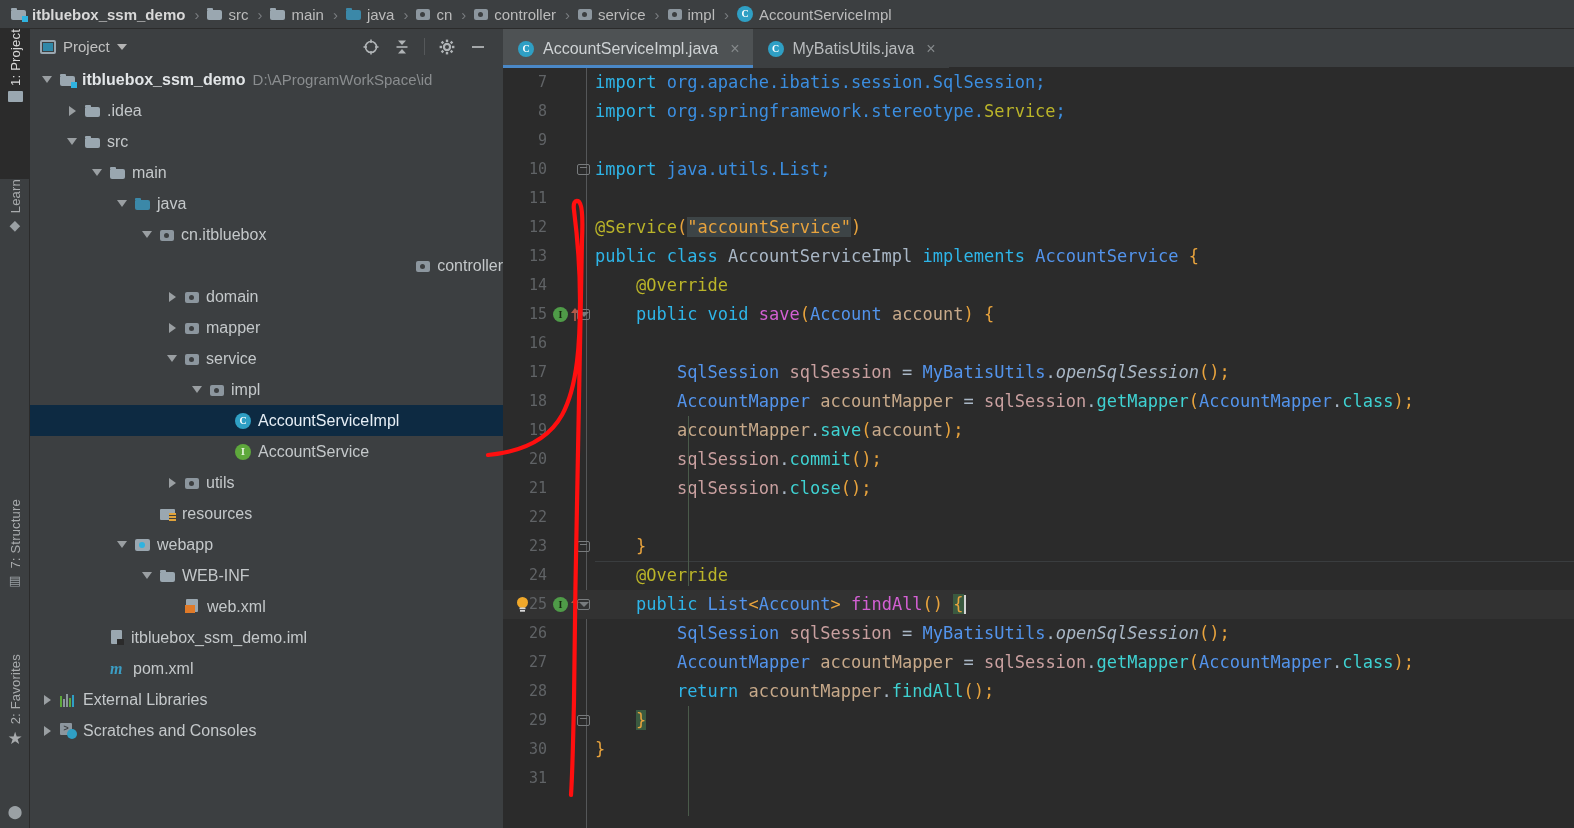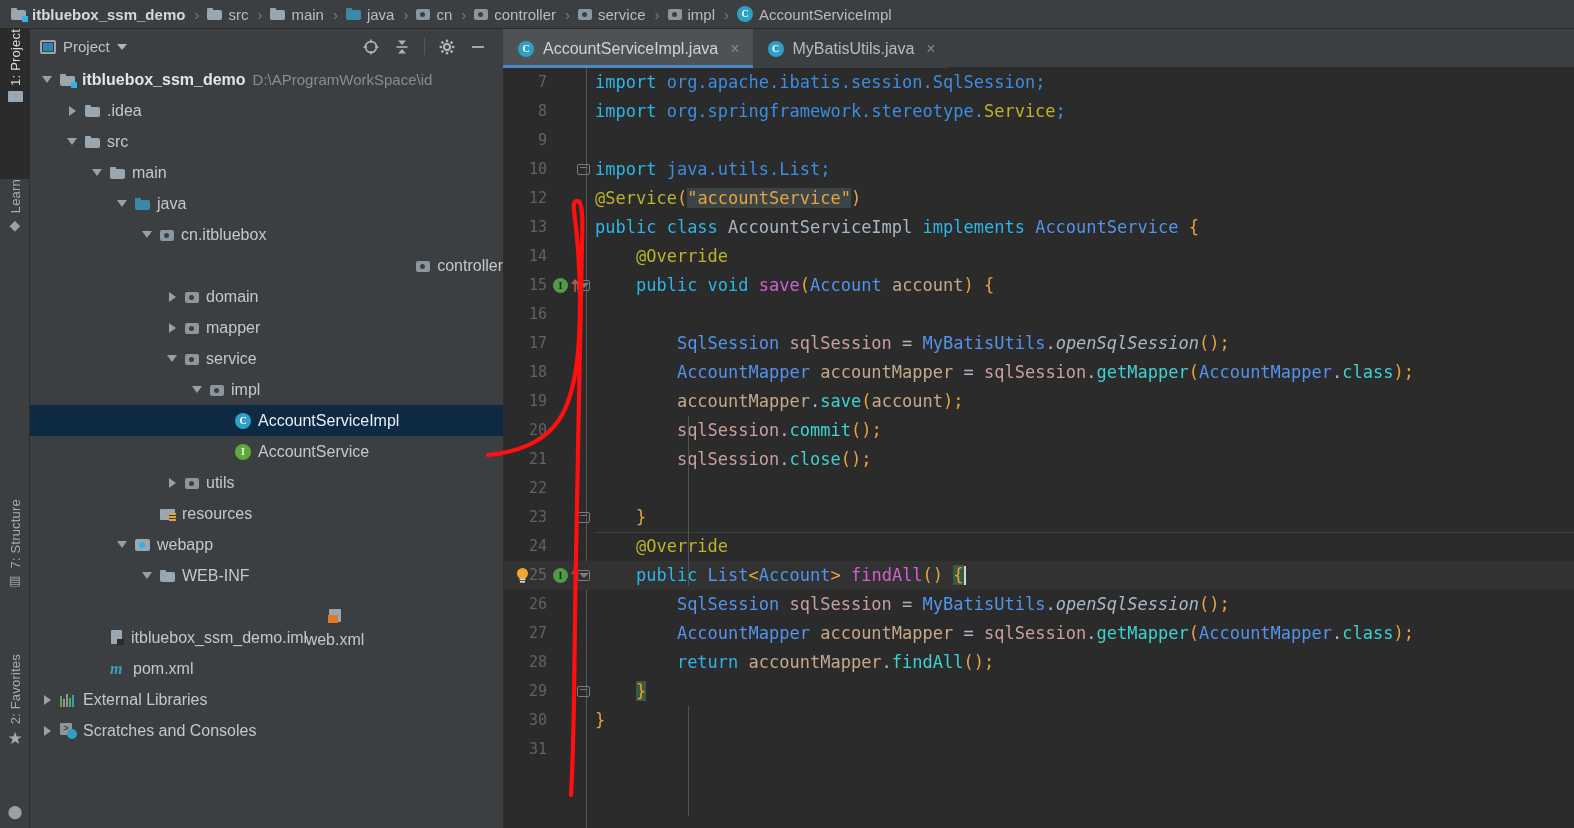--- a/index.html
+++ b/index.html
@@ -477,21 +477,21 @@
           </span>
           <span class="r-lbl">webapp</span>
         </div>
         <div class="row" style="padding-left: 112px;">
           <span class="arrow d"></span>
           <span class="ic ic-folder">
             <i></i>
           </span>
           <span class="r-lbl">WEB-INF</span>
         </div>
-        <div class="row" style="padding-left: 137px; flex-direction: column;">
+        <div class="row" style="padding-left: 137px;">
           <span class="arrow"></span>
           <span class="ic ic-xml">
             <i></i>
           </span>
           <span class="r-lbl">web.xml</span>
         </div>
         <div class="row" style="padding-left: 62px;">
           <span class="arrow"></span>
           <span class="ic ic-iml">
             <i></i>
@@ -558,20 +558,26 @@
           <div class="fold"></div>
           <div class="ctext"></div>
         </div>
         <div class="cline">
           <div class="gutter-num">10</div>
           <div class="gmark"></div>
           <div class="fold">
             <span class="fold-box up"></span>
           </div>
           <div class="ctext"><span class="kw2">import </span><span class="pkg">java.utils.</span><span class="pkg">List</span><span class="pkg">;</span></div>
+        </div>
+        <div class="cline">
+          <div class="gutter-num">11</div>
+          <div class="gmark"></div>
+          <div class="fold"></div>
+          <div class="ctext"></div>
         </div>
         <div class="cline">
           <div class="gutter-num">12</div>
           <div class="gmark"></div>
           <div class="fold"></div>
           <div class="ctext"><span class="ann">@Service</span><span class="punc">(</span><span class="str">"accountService"</span><span class="punc">)</span></div>
         </div>
         <div class="cline">
           <div class="gutter-num">13</div>
           <div class="gmark"></div>

